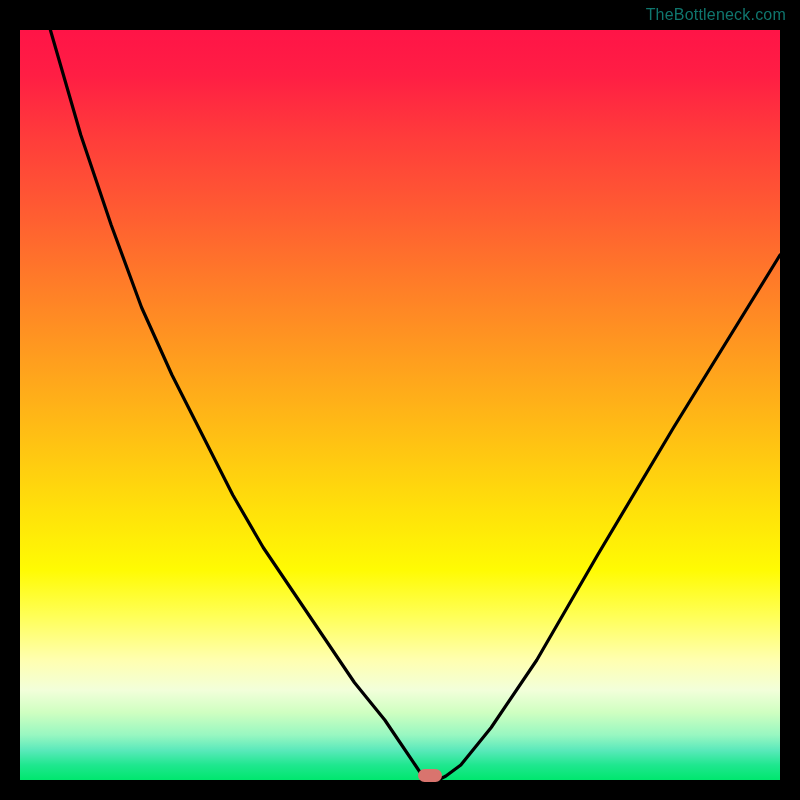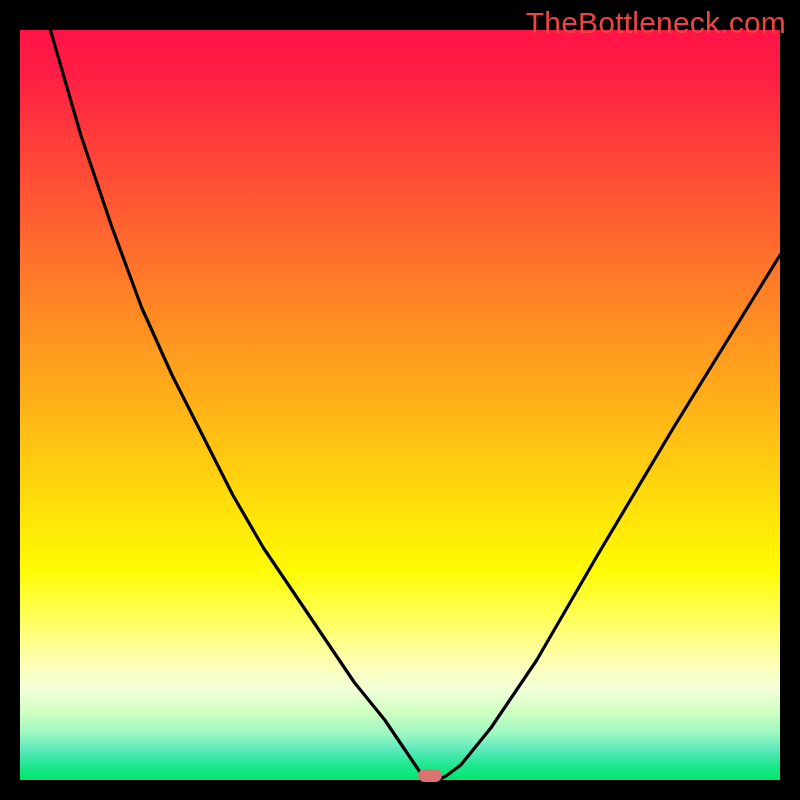--- a/index.html
+++ b/index.html
@@ -14,22 +14,22 @@
   .frame {
     position: relative;
     width: 800px;
     height: 800px;
     background: #000;
   }
   .watermark {
     position: absolute;
     top: 6px;
     right: 14px;
-    color: #ef4444;
-    font-size: 30px;
+    color: #0f766e;
+    font-size: 16px;
     font-weight: 500;
     letter-spacing: 0.2px;
     z-index: 5;
   }
   .plot-area {
     position: absolute;
     left: 20px;
     right: 20px;
     top: 30px;
     bottom: 20px;

